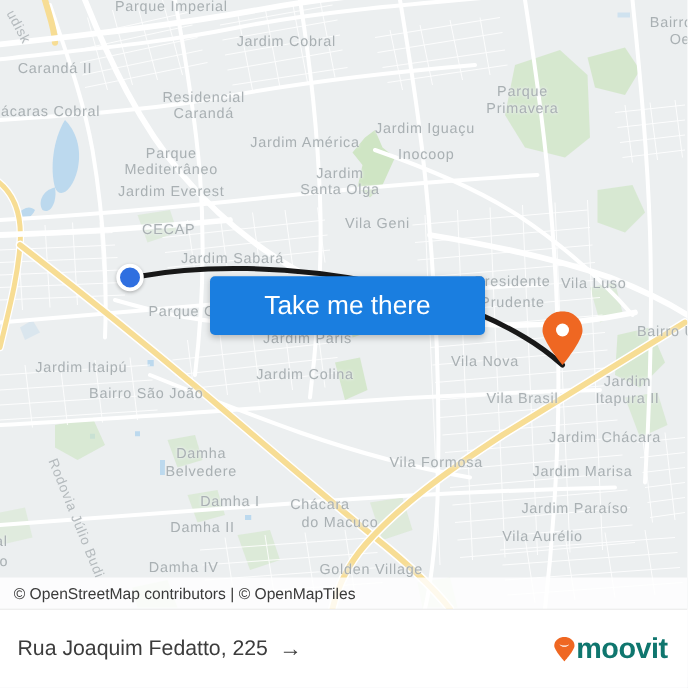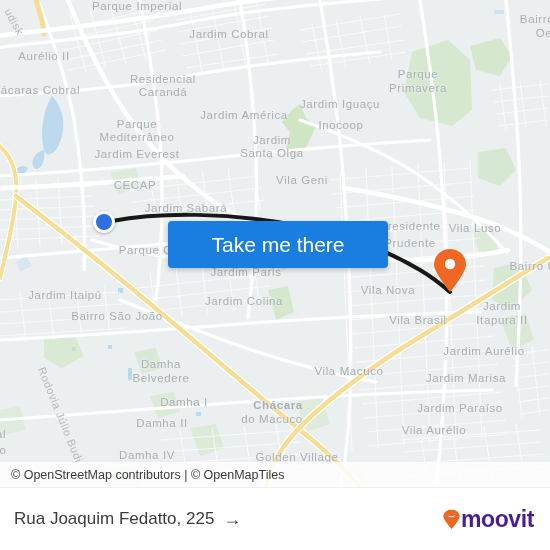--- a/index.html
+++ b/index.html
@@ -129,21 +129,21 @@
     right: 16px;
     top: 50%;
     transform: translateY(-50%);
     display: flex;
     align-items: center;
   }
   #brand .brand-word {
     font-family: "Liberation Sans", sans-serif;
     font-size: 23px;
     font-weight: bold;
-    color: #4c1d95;
+    color: #0f766e;
     letter-spacing: -0.4px;
     margin-left: 1px;
   }
 </style>
 </head>
 <body>
 
 <div id="app">
 
   <div id="map">
@@ -282,21 +282,21 @@
       <g>
         <path d="M112 221 C160 212 230 212 300 226 C350 236 390 252 420 270 C432 277 442 285 450 292" stroke="#181818" stroke-width="4" fill="none" stroke-linecap="round"></path>
       </g>
     </svg>
 
     <div id="labels-layer">
         <div class="map-label" style="left: 137px; top: 6px;">Parque Imperial</div>
         <div class="map-label" style="left: 229px; top: 34px;">Jardim Cobral</div>
         <div class="map-label" style="left: 537px; top: 19px;">Bairro</div>
         <div class="map-label" style="left: 544px; top: 33px;">Oe</div>
-        <div class="map-label" style="left: 44px; top: 56px;">Aurélio II</div>
+        <div class="map-label" style="left: 44px; top: 56px;">Carandá II</div>
         <div class="map-label" style="left: 163px; top: 79px;">Residencial</div>
         <div class="map-label" style="left: 163px; top: 92px;">Carandá</div>
         <div class="map-label" style="left: 418px; top: 74px;">Parque</div>
         <div class="map-label" style="left: 418px; top: 88px;">Primavera</div>
         <div class="map-label" style="left: 37px; top: 90px;">hácaras Cobral</div>
         <div class="map-label" style="left: 244px; top: 115px;">Jardim América</div>
         <div class="map-label" style="left: 340px; top: 104px;">Jardim Iguaçu</div>
         <div class="map-label" style="left: 341px; top: 125px;">Inocoop</div>
         <div class="map-label" style="left: 137px; top: 124px;">Parque</div>
         <div class="map-label" style="left: 137px; top: 137px;">Mediterrâneo</div>
@@ -312,27 +312,27 @@
         <div class="map-label" style="left: 149px; top: 250px;">Parque Ce</div>
         <div class="map-label" style="left: 246px; top: 272px;">Jardim Paris</div>
         <div class="map-label" style="left: 533px; top: 266px;">Bairro U</div>
         <div class="map-label" style="left: 388px; top: 290px;">Vila Nova</div>
         <div class="map-label" style="left: 65px; top: 295px;">Jardim Itaipú</div>
         <div class="map-label" style="left: 244px; top: 301px;">Jardim Colina</div>
         <div class="map-label" style="left: 502px; top: 306px;">Jardim</div>
         <div class="map-label" style="left: 502px; top: 320px;">Itapura II</div>
         <div class="map-label" style="left: 117px; top: 316px;">Bairro São João</div>
         <div class="map-label" style="left: 418px; top: 320px;">Vila Brasil</div>
-        <div class="map-label" style="left: 484px; top: 351px;">Jardim Aurélio</div>
+        <div class="map-label" style="left: 484px; top: 351px;">Jardim Chácara</div>
         <div class="map-label" style="left: 161px; top: 364px;">Damha</div>
         <div class="map-label" style="left: 161px; top: 378px;">Belvedere</div>
-        <div class="map-label" style="left: 349px; top: 371px;">Vila Macuco</div>
+        <div class="map-label" style="left: 349px; top: 371px;">Vila Formosa</div>
         <div class="map-label" style="left: 466px; top: 378px;">Jardim Marisa</div>
         <div class="map-label" style="left: 184px; top: 402px;">Damha I</div>
-        <div class="map-label" style="left: 278px; top: 405px; font-weight: bold;">Chácara</div>
+        <div class="map-label" style="left: 256px; top: 405px;">Chácara</div>
         <div class="map-label" style="left: 272px; top: 419px;">do Macuco</div>
         <div class="map-label" style="left: 460px; top: 408px;">Jardim Paraíso</div>
         <div class="map-label" style="left: 162px; top: 423px;">Damha II</div>
         <div class="map-label" style="left: 434px; top: 430px;">Vila Aurélio</div>
         <div class="map-label" style="left: 1px; top: 434px;">al</div>
         <div class="map-label" style="left: 3px; top: 450px;">o</div>
         <div class="map-label" style="left: 147px; top: 455px;">Damha IV</div>
         <div class="map-label" style="left: 297px; top: 457px;">Golden Village</div>
         <div class="map-label rot" style="left: 14px; top: 22px; transform: translate(-50%, -50%) rotate(62deg);">udisk</div>
         <div class="map-label rot" style="left: 60px; top: 415px; transform: translate(-50%, -50%) rotate(68deg);">Rodovia Júlio Budi</div>

